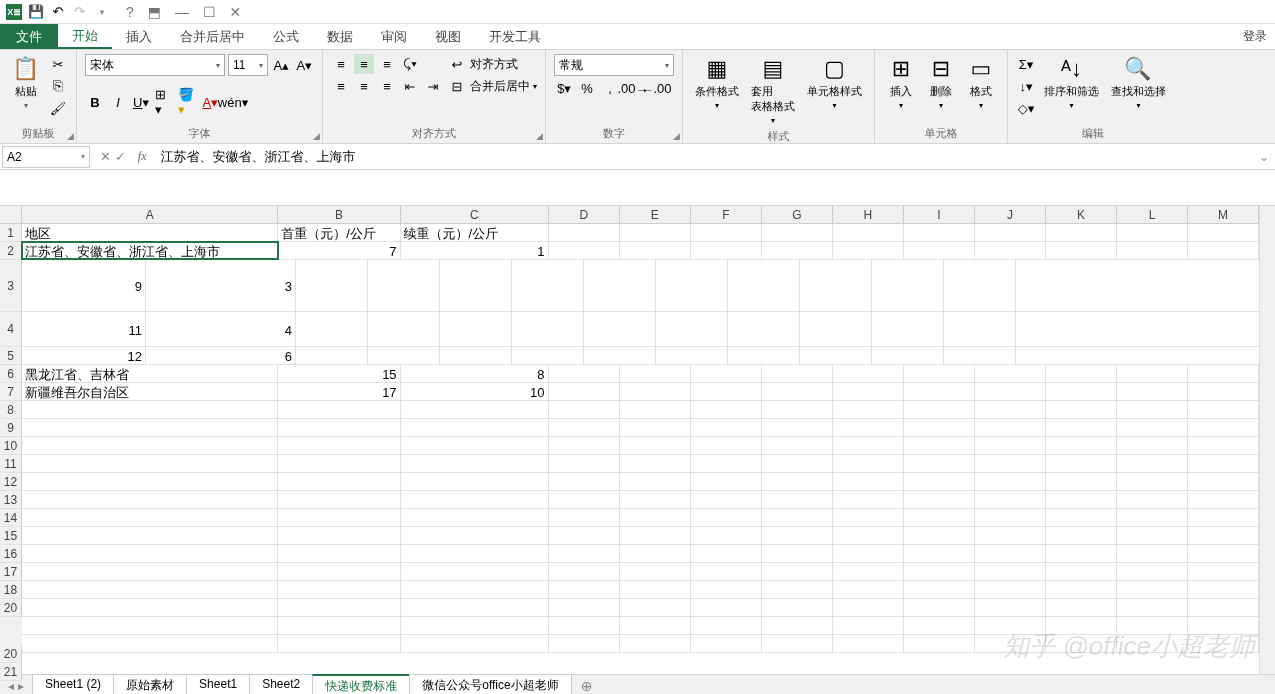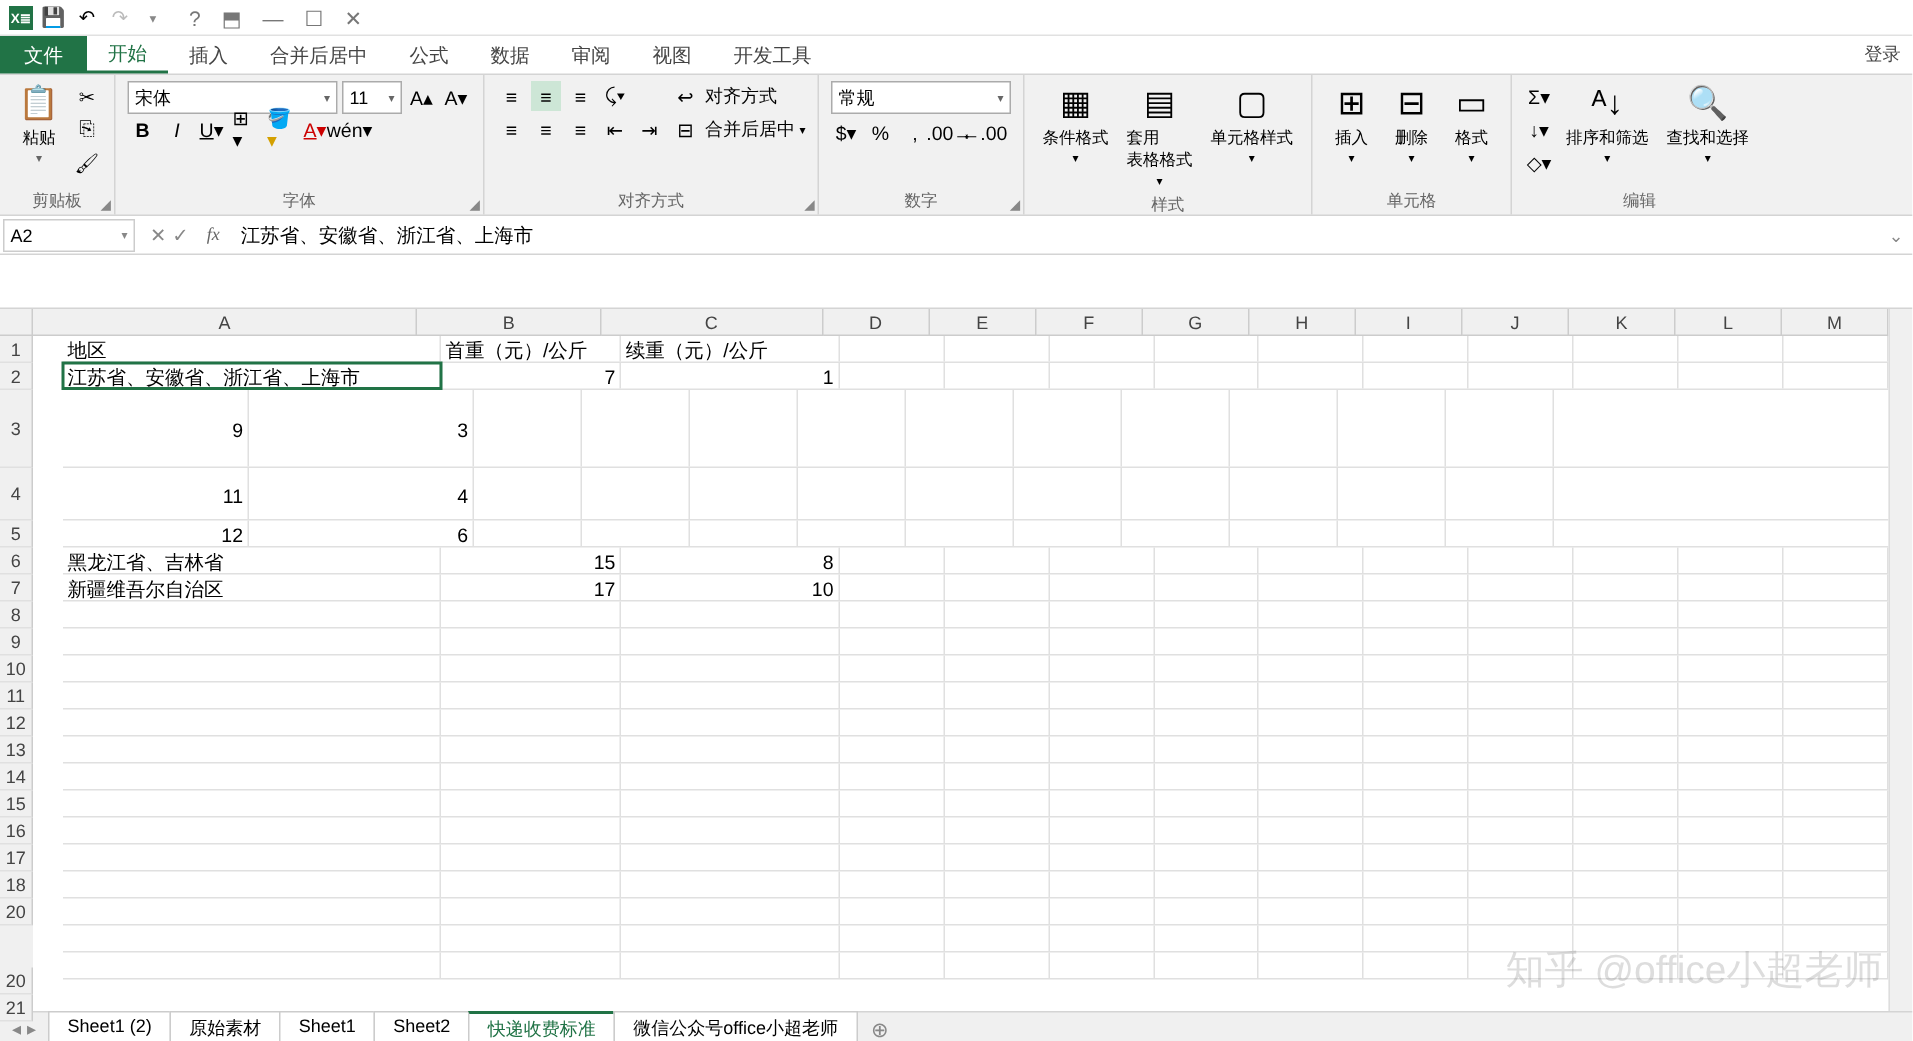--- a/index.html
+++ b/index.html
@@ -48,36 +48,36 @@
 .expand { padding: 0 6px; color: #888; cursor: pointer; }
 .formula-area { height: 36px; border-bottom: 1px solid #d4d4d4; }
 
 
 .grid-area { display: flex; height: 468px; position: relative; }
 .corner { width: 22px; height: 18px; background: #f0f0f0; border-right: 1px solid #ccc; border-bottom: 1px solid #ccc; position: absolute; top: 0; left: 0; }
 .col-headers { position: absolute; top: 0; left: 22px; right: 16px; height: 18px; display: flex; background: #f0f0f0; }
 .col-h { border-right: 1px solid #ccc; border-bottom: 1px solid #ccc; text-align: center; font-size: 12px; color: #444; line-height: 18px; cursor: pointer; }
 .row-headers { position: absolute; top: 18px; left: 0; width: 22px; background: #f0f0f0; }
 .row-h { border-right: 1px solid #ccc; border-bottom: 1px solid #e0e0e0; text-align: center; font-size: 12px; color: #444; cursor: pointer; }
-.cells { position: absolute; top: 18px; left: 22px; right: 16px; bottom: 0; padding-left: 20px; }
+.cells { position: absolute; top: 18px; left: 22px; right: 16px; bottom: 0; }
 .cell-row { display: flex; border-bottom: 1px solid #e0e0e0; }
 .cell { border-right: 1px solid #e0e0e0; padding: 1px 3px; font-size: 13px; overflow: hidden; white-space: pre-wrap; cursor: cell; }
 .cell.num { text-align: right; }
 .cell.active { outline: 2px solid #217346; outline-offset: -1px; }
 .vscroll { position: absolute; top: 0; right: 0; width: 16px; bottom: 0; background: #f0f0f0; border-left: 1px solid #ddd; }
 
 
 .sheet-bar { height: 22px; border-top: 1px solid #d4d4d4; display: flex; align-items: center; background: #f0f0f0; }
 .sheet-nav { display: flex; gap: 4px; padding: 0 8px; color: #888; }
 .sheet-nav span { cursor: pointer; }
 .sheet-tab { padding: 2px 12px; border: 1px solid #ccc; border-bottom: none; background: #fff; font-size: 12px; cursor: pointer; margin-right: -1px; }
 .sheet-tab.active { border-top: 2px solid #217346; background: #fff; color: #217346; }
 .add-sheet { padding: 0 10px; color: #888; cursor: pointer; font-size: 14px; }
 
-.watermark { position: absolute; right: 20px; bottom: 30px; font-size: 26px; color: rgba(120,120,120,0.25); pointer-events: none; }
+.watermark { position: absolute; right: 20px; bottom: 30px; font-size: 26px; color: rgba(120,120,120,0.25); font-style: italic; pointer-events: none; }
 
 .colA { width: 260px; } .colB { width: 124px; } .colC { width: 150px; }
 .colR { width: 72px; }
 </style>
 </head>
 <body>
 
 <div class="title-bar">
   <div class="qat">
     <span class="qat-icon excel-icon">X≣</span>
@@ -121,21 +121,21 @@
         <span class="mini">✂</span>
         <span class="mini">⎘</span>
         <span class="mini">🖌</span>
       </div>
     </div>
     <div class="group-label">剪贴板</div>
     <span class="launcher">◢</span>
   </div>
 
   <div class="group" style="min-width:240px">
-    <div class="group-body stack" style="gap:0">
+    <div class="group-body stack" style="gap:16px">
       <div class="row">
         <div class="combo" style="width:140px">
             <span class="val">宋体</span>
             <span class="arr">▾</span>
           </div>
         <div class="combo" style="width:40px">
             <span class="val">11</span>
             <span class="arr">▾</span>
           </div>
         <span class="mini">A▴</span>

